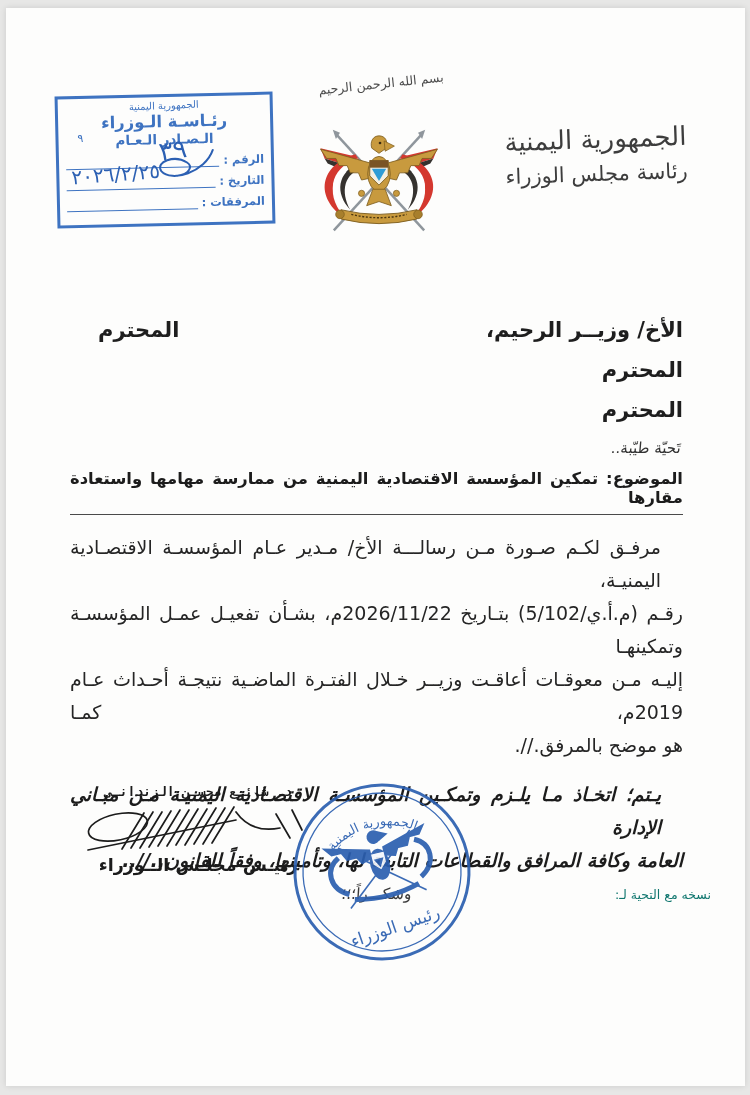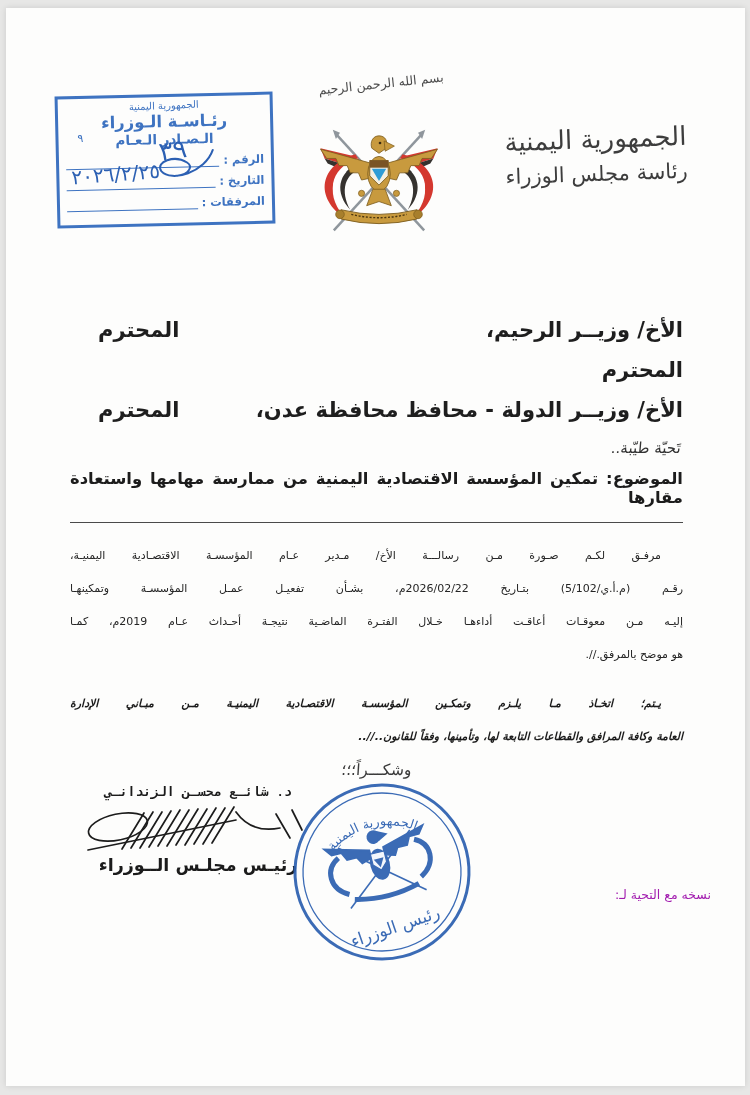--- a/index.html
+++ b/index.html
@@ -37,39 +37,39 @@
   
   .letter-body { position:absolute; top:300px; left:0; right:0; padding:0 62px 0 64px;
                  color:#252525; }
   .addressees { margin-top:8px; }
   .addr-row { display:flex; justify-content:space-between; align-items:baseline;
               margin-bottom:12px; line-height:28px; }
   .addr-name, .addr-hon { font-size:21px; font-weight:700; color:#1e1e1e; }
   .addr-hon { padding-left:28px; }
   .greeting { margin-top:15px; font-size:15px; color:#333; transform:skewX(-5deg); width:max-content; margin-right:2px;}
   .subject { margin-top:12px; font-size:16.4px; font-weight:700; color:#1c1c1c;
-             padding-bottom:15px; border-bottom:1.3px solid #4a4a4a;
+             padding-bottom:7px; border-bottom:1.3px solid #4a4a4a;
              text-align:justify; text-align-last:justify; }
   .para { margin-top:16px; }
   .para.bold { margin-top:16px;font-style:italic; }
-  .jline { font-size:11px; line-height:33px; text-align:justify; text-align-last:justify; }
+  .jline { font-size:19px; line-height:33px; text-align:justify; text-align-last:justify; }
   .para.bold .jline { font-weight:700; color:#1c1c1c; }
   .jline.first  { padding-right:22px; }
   .jline.lastln { text-align:left; text-align-last:right; }
   .thanks { margin-top:8px; text-align:center; font-size:15.5px; color:#3a3a3a;
             transform:skewX(-4deg); letter-spacing:1px; }
 
   
   .sig-block { position:absolute; left:72px; top:776px; width:240px; text-align:center;
                color:#1b1b1b; }
   .sig-name  { font-size:13px; font-weight:700;font-family:Liberation Mono, monospace; }
   .sig-title { font-size:17.5px; font-weight:700; margin-top:-5px; }
   .seal { position:absolute; left:281px; top:766px; opacity:.92; }
   .copy-note { position:absolute; right:34px; top:876px; text-align:right;
-               font-size:12.5px; color:#a21caf; line-height:1.8; }
+               font-size:12.5px; color:#0f766e; line-height:1.8; }
 </style>
 </head>
 <body>
 
 <div class="page">
 
   <div class="stamp">
     <div class="s-l1">الجمهورية اليمنية</div>
     <div class="s-l2">رئـاسـة الـوزراء</div>
     <div class="s-l3">
@@ -152,33 +152,32 @@
   <div class="letter-body">
     <div class="addressees">
       <div class="addr-row">
         <span class="addr-name">الأخ/ وزيــر الرحيم،</span>
         <span class="addr-hon">المحترم</span>
       </div>
       <div class="addr-row">
         <span class="addr-hon">المحترم</span>
       </div>
       <div class="addr-row">
-        <span class="addr-name">الأخ/ وزيــر الدولة - محافظ محافظة عدن،</span>
         <span class="addr-hon">المحترم</span>
       </div>
     </div>
 
     <div class="greeting">تَحيّة طيّبة..</div>
 
     <div class="subject">الموضوع: تمكين المؤسسة الاقتصادية اليمنية من ممارسة مهامها واستعادة مقارها</div>
 
     <div class="para">
       <div class="jline first">مرفـق لكـم صـورة مـن رسالـــة الأخ/ مـدير عـام المؤسسـة الاقتصـادية اليمنيـة،</div>
-      <div class="jline">رقـم (م.أ.ي/5/102) بتـاريخ 2026/02/22م، بشـأن تفعيـل عمـل المؤسسـة وتمكينهـا</div>
-      <div class="jline">إليـه مـن معوقـات أعاقـت أداءهـا خـلال الفتـرة الماضـية نتيجـة أحـداث عـام 2019م، كمـا</div>
+      <div class="jline">رقـم (م.أ.ي/5/102) بتـاريخ 2026/11/22م، بشـأن تفعيـل عمـل المؤسسـة وتمكينهـا</div>
+      <div class="jline">إليـه مـن معوقـات أعاقـت وزيــر خـلال الفتـرة الماضـية نتيجـة أحـداث عـام 2019م، كمـا</div>
       <div class="jline lastln">هو موضح بالمرفق.//.</div>
     </div>
 
     <div class="para bold">
       <div class="jline first">يـتم؛ اتخـاذ مـا يلـزم وتمكـين المؤسسـة الاقتصـادية اليمنيـة مـن مبـاني الإدارة</div>
       <div class="jline lastln">العامة وكافة المرافق والقطاعات التابعة لها، وتأمينها، وفقاً للقانون..//..</div>
     </div>
 
     <div class="thanks">وشكـــراً؛؛؛</div>
   </div>

